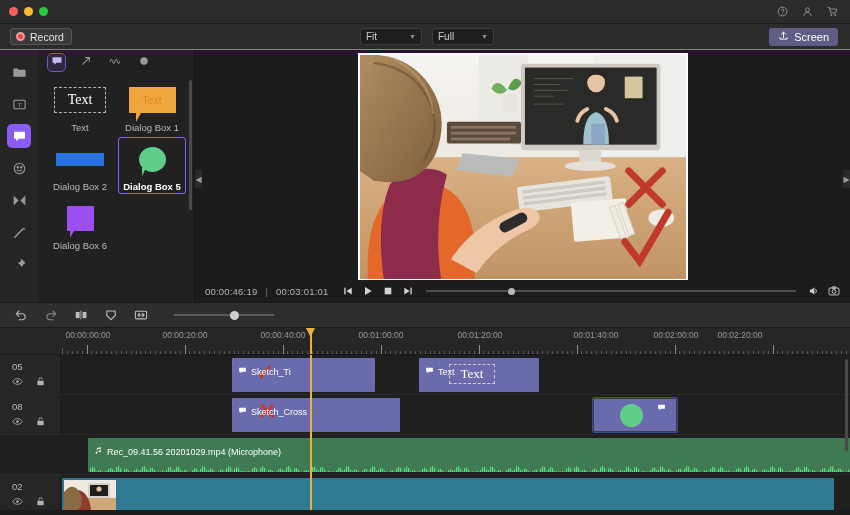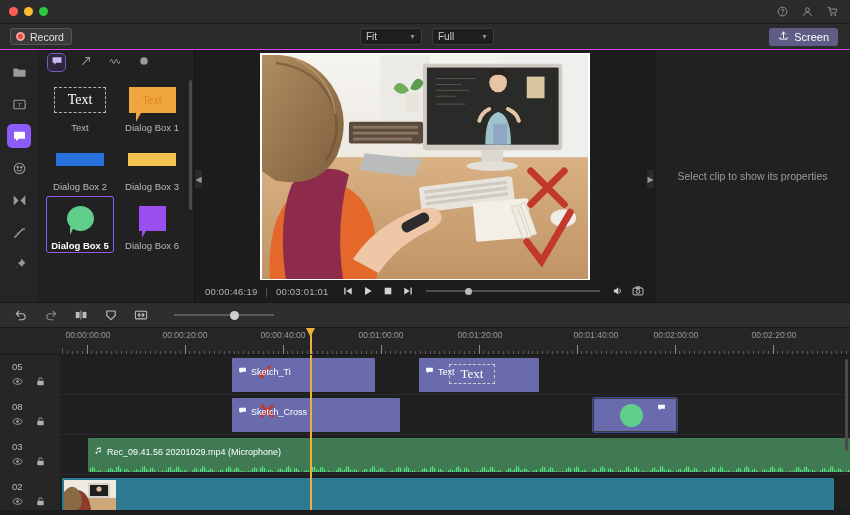--- a/index.html
+++ b/index.html
@@ -318,26 +318,20 @@
           <div class="thumbwrap">
             <div class="bubble1">Text</div>
           </div>
     <div class="lbl">Dialog Box 1</div>
         </div>
         <div class="cell">
           <div class="thumbwrap">
             <div class="bar-blue"></div>
           </div>
     <div class="lbl">Dialog Box 2</div>
-        </div>
-        <div class="cell">
-          <div class="thumbwrap">
-            <div class="bar-amber"></div>
-          </div>
-    <div class="lbl">Dialog Box 3</div>
         </div>
         <div class="cell selected">
           <div class="thumbwrap">
             <div class="circ"></div>
           </div>
     <div class="lbl">Dialog Box 5</div>
         </div>
         <div class="cell">
           <div class="thumbwrap">
             <div class="sq v6"></div>
@@ -487,23 +481,20 @@
             <circle cx="8" cy="8.6" r="2.5"></circle>
             <rect x="5.4" y="2.4" width="5.2" height="2" rx=".6"></rect>
         </svg>
       </span>
     </div>
 
     <div class="handle" id="h-left">◀</div>
     <div class="handle" id="h-right">▶</div>
   </div>
 
-  <div id="props">
-    <span>Select clip to show its properties</span>
-  </div>
 </div>
 
 <div id="tl-toolbar">
   <span class="tlb">
     <svg width="14" height="14" viewBox="0 0 16 16" fill="none" stroke="#bdbdbd" stroke-width="1.3" stroke-linecap="round">
       <path d="M3 6.6h6.4a3.4 3.4 0 110 6.8H6"></path>
         <path d="M5.6 3.6L2.8 6.6l2.8 3"></path>
     </svg>
   </span>
   <span class="tlb">
@@ -700,21 +691,21 @@
       <div class="tick" style="left: 841.1px; height: 3px; background: rgb(90, 90, 90);"></div>
       <div class="tick" style="left: 846px; height: 3px; background: rgb(90, 90, 90);"></div>
     </div>
 <div class="rlabel" style="left: 88px;">00:00:00:00</div>
     <div class="rlabel" style="left: 185px;">00:00:20:00</div>
     <div class="rlabel" style="left: 283px;">00:00:40:00</div>
     <div class="rlabel" style="left: 381px;">00:01:00:00</div>
     <div class="rlabel" style="left: 480px;">00:01:20:00</div>
     <div class="rlabel" style="left: 578px; padding-left: 36px;">00:01:40:00</div>
     <div class="rlabel" style="left: 676px;">00:02:00:00</div>
-    <div class="rlabel" style="left: 774px;">00:02:20:00</div>
+    <div class="rlabel" style="left: 740px;">00:02:20:00</div>
     <div style="position: absolute; top: 0px; bottom: 0px; width: 1.5px; background: rgb(232, 179, 60); left: 310px; z-index: 6;">
       <div style="position:absolute;top:0;left:-4px;width:9px;height:9px;background:#e8b33c;clip-path:polygon(0 0,100% 0,50% 100%)"></div>
     </div>
   </div>
 
 <div id="tracks">
   <div id="vscroll"></div>
 <div class="track-row">
       <div class="thead">
       <div class="tnum">05</div>
@@ -779,33 +770,20 @@
 
         <span class="cname" style="left:auto;right:6px;top:4px;">
           <span><svg width="9" height="9" viewBox="0 0 16 16" fill="#ffffff">
               <path d="M2 3h12v7.4H7.3L4.4 13v-2.6H2z"></path>
             </svg></span>
           <span></span>
         </span>
       </div>
     </div>
     <div class="track-row">
-      <div class="thead">
-      <div class="tnum">03</div>
-      <div class="ticons">
-        <span><svg width="11" height="11" viewBox="0 0 16 16" fill="none" stroke="#b0b0b0" stroke-width="1.2">
-              <path d="M1 8s2.6-4.2 7-4.2S15 8 15 8s-2.6 4.2-7 4.2S1 8 1 8z"></path>
-              <circle cx="8" cy="8" r="1.8" fill="#b0b0b0" stroke="none"></circle>
-            </svg></span>
-        <span><svg width="11" height="11" viewBox="0 0 16 16" fill="none" stroke="#b0b0b0" stroke-width="1.3">
-              <rect x="3.4" y="7" width="9.2" height="6.6" rx="1.2" fill="#b0b0b0" stroke="none"></rect>
-              <path d="M5.6 7V5.2a2.6 2.6 0 015.2 0"></path>
-            </svg></span>
-      </div>
-    </div>
       <div class="clip audio" style="left:62px;width:772px;">
 
         <div class="wave"><svg width="772" height="9" viewBox="0 0 772 9">
             <rect x="0" y="8" width="1.2" height="1" fill="#53e07e"></rect>
             <rect x="2" y="4.051784881565795" width="1.2" height="4.948215118434205" fill="#53e07e"></rect>
             <rect x="4" y="2.5938508972140104" width="1.2" height="6.40614910278599" fill="#53e07e"></rect>
             <rect x="6" y="4.224316790326768" width="1.2" height="4.775683209673232" fill="#53e07e"></rect>
             <rect x="8" y="7.309597287639177" width="1.2" height="1.690402712360823" fill="#53e07e"></rect>
             <rect x="10" y="6.55801028895687" width="1.2" height="2.4419897110431297" fill="#53e07e"></rect>
             <rect x="12" y="6.565847277827582" width="1.2" height="2.434152722172418" fill="#53e07e"></rect>

